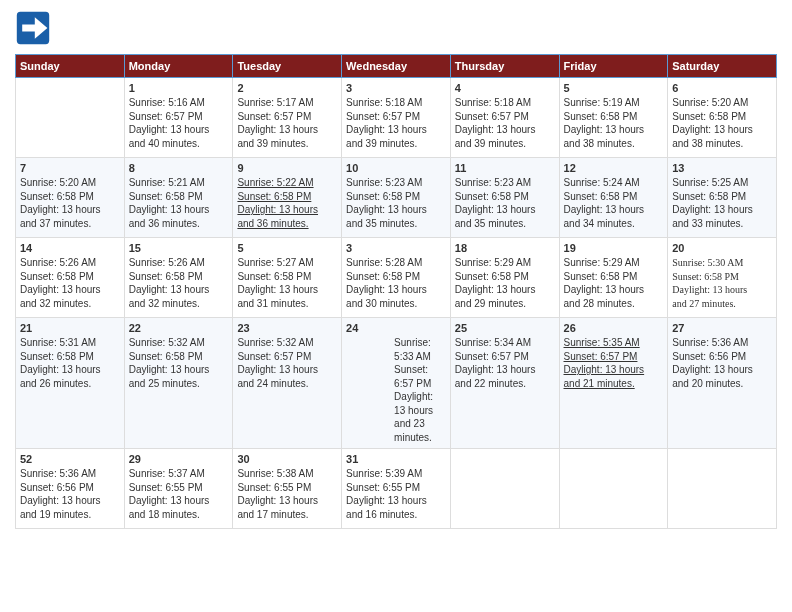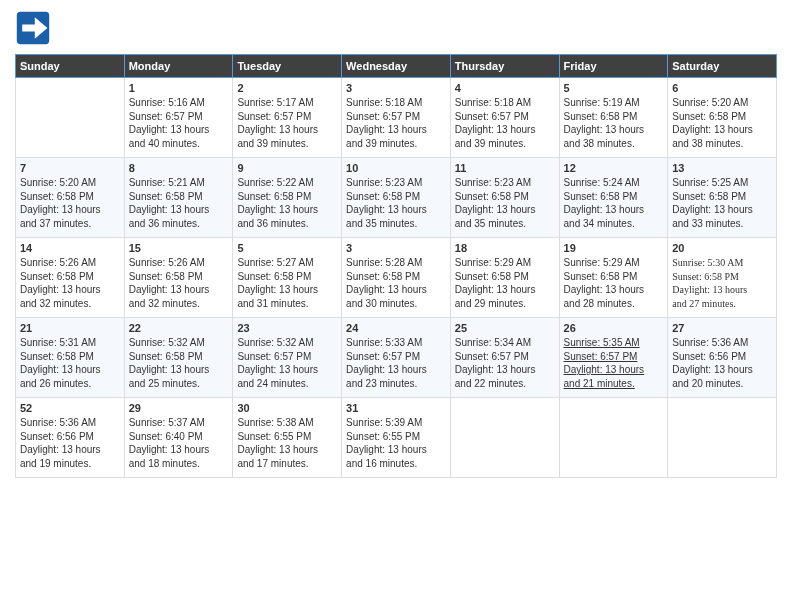--- a/index.html
+++ b/index.html
@@ -51,21 +51,21 @@
     .subtitle {
       font-size: 14px;
       color: #555;
     }
     table {
       width: 100%;
       border-collapse: collapse;
       table-layout: fixed;
     }
     thead tr {
-      background-color: #404040;
+      background-color: #7f1d1d;
     }
     thead th {
       color: #fff;
       font-size: 11px;
       font-weight: bold;
       padding: 5px 4px;
       text-align: left;
       border: 1px solid #5a9ad4;
     }
     tbody tr {
@@ -186,21 +186,21 @@
           </td>
           <td>
             <span class="day-num">8</span>
             <div class="cell-text" style="white-space: pre-line;">Sunrise: 5:21 AM
 Sunset: 6:58 PM
 Daylight: 13 hours
 and 36 minutes.</div>
           </td>
           <td>
             <span class="day-num">9</span>
-            <div class="cell-text" style="white-space: pre-line;">Sunrise: 5:22 AM
+            <div class="cell-text" style="white-space: pre-line; text-decoration: underline;">Sunrise: 5:22 AM
 Sunset: 6:58 PM
 Daylight: 13 hours
 and 36 minutes.</div>
           </td>
           <td>
             <span class="day-num">10</span>
             <div class="cell-text" style="white-space: pre-line;">Sunrise: 5:23 AM
 Sunset: 6:58 PM
 Daylight: 13 hours
 and 35 minutes.</div>
@@ -295,21 +295,21 @@
           </td>
           <td>
             <span class="day-num">23</span>
             <div class="cell-text" style="white-space: pre-line;">Sunrise: 5:32 AM
 Sunset: 6:57 PM
 Daylight: 13 hours
 and 24 minutes.</div>
           </td>
           <td>
             <span class="day-num">24</span>
-            <div class="cell-text" style="white-space: pre-line;">Sunrise: 5:33 AM
+            <div class="cell-text" style="white-space: pre-line; margin-left: 48px;">Sunrise: 5:33 AM
 Sunset: 6:57 PM
 Daylight: 13 hours
 and 23 minutes.</div>
           </td>
           <td>
             <span class="day-num">25</span>
             <div class="cell-text" style="white-space: pre-line;">Sunrise: 5:34 AM
 Sunset: 6:57 PM
 Daylight: 13 hours
 and 22 minutes.</div>
@@ -333,21 +333,21 @@
           <td>
             <span class="day-num">52</span>
             <div class="cell-text" style="white-space: pre-line;">Sunrise: 5:36 AM
 Sunset: 6:56 PM
 Daylight: 13 hours
 and 19 minutes.</div>
           </td>
           <td>
             <span class="day-num">29</span>
             <div class="cell-text" style="white-space: pre-line;">Sunrise: 5:37 AM
-Sunset: 6:40 PM
+Sunset: 6:55 PM
 Daylight: 13 hours
 and 18 minutes.</div>
           </td>
           <td>
             <span class="day-num">30</span>
             <div class="cell-text" style="white-space: pre-line;">Sunrise: 5:38 AM
 Sunset: 6:55 PM
 Daylight: 13 hours
 and 17 minutes.</div>
           </td>

